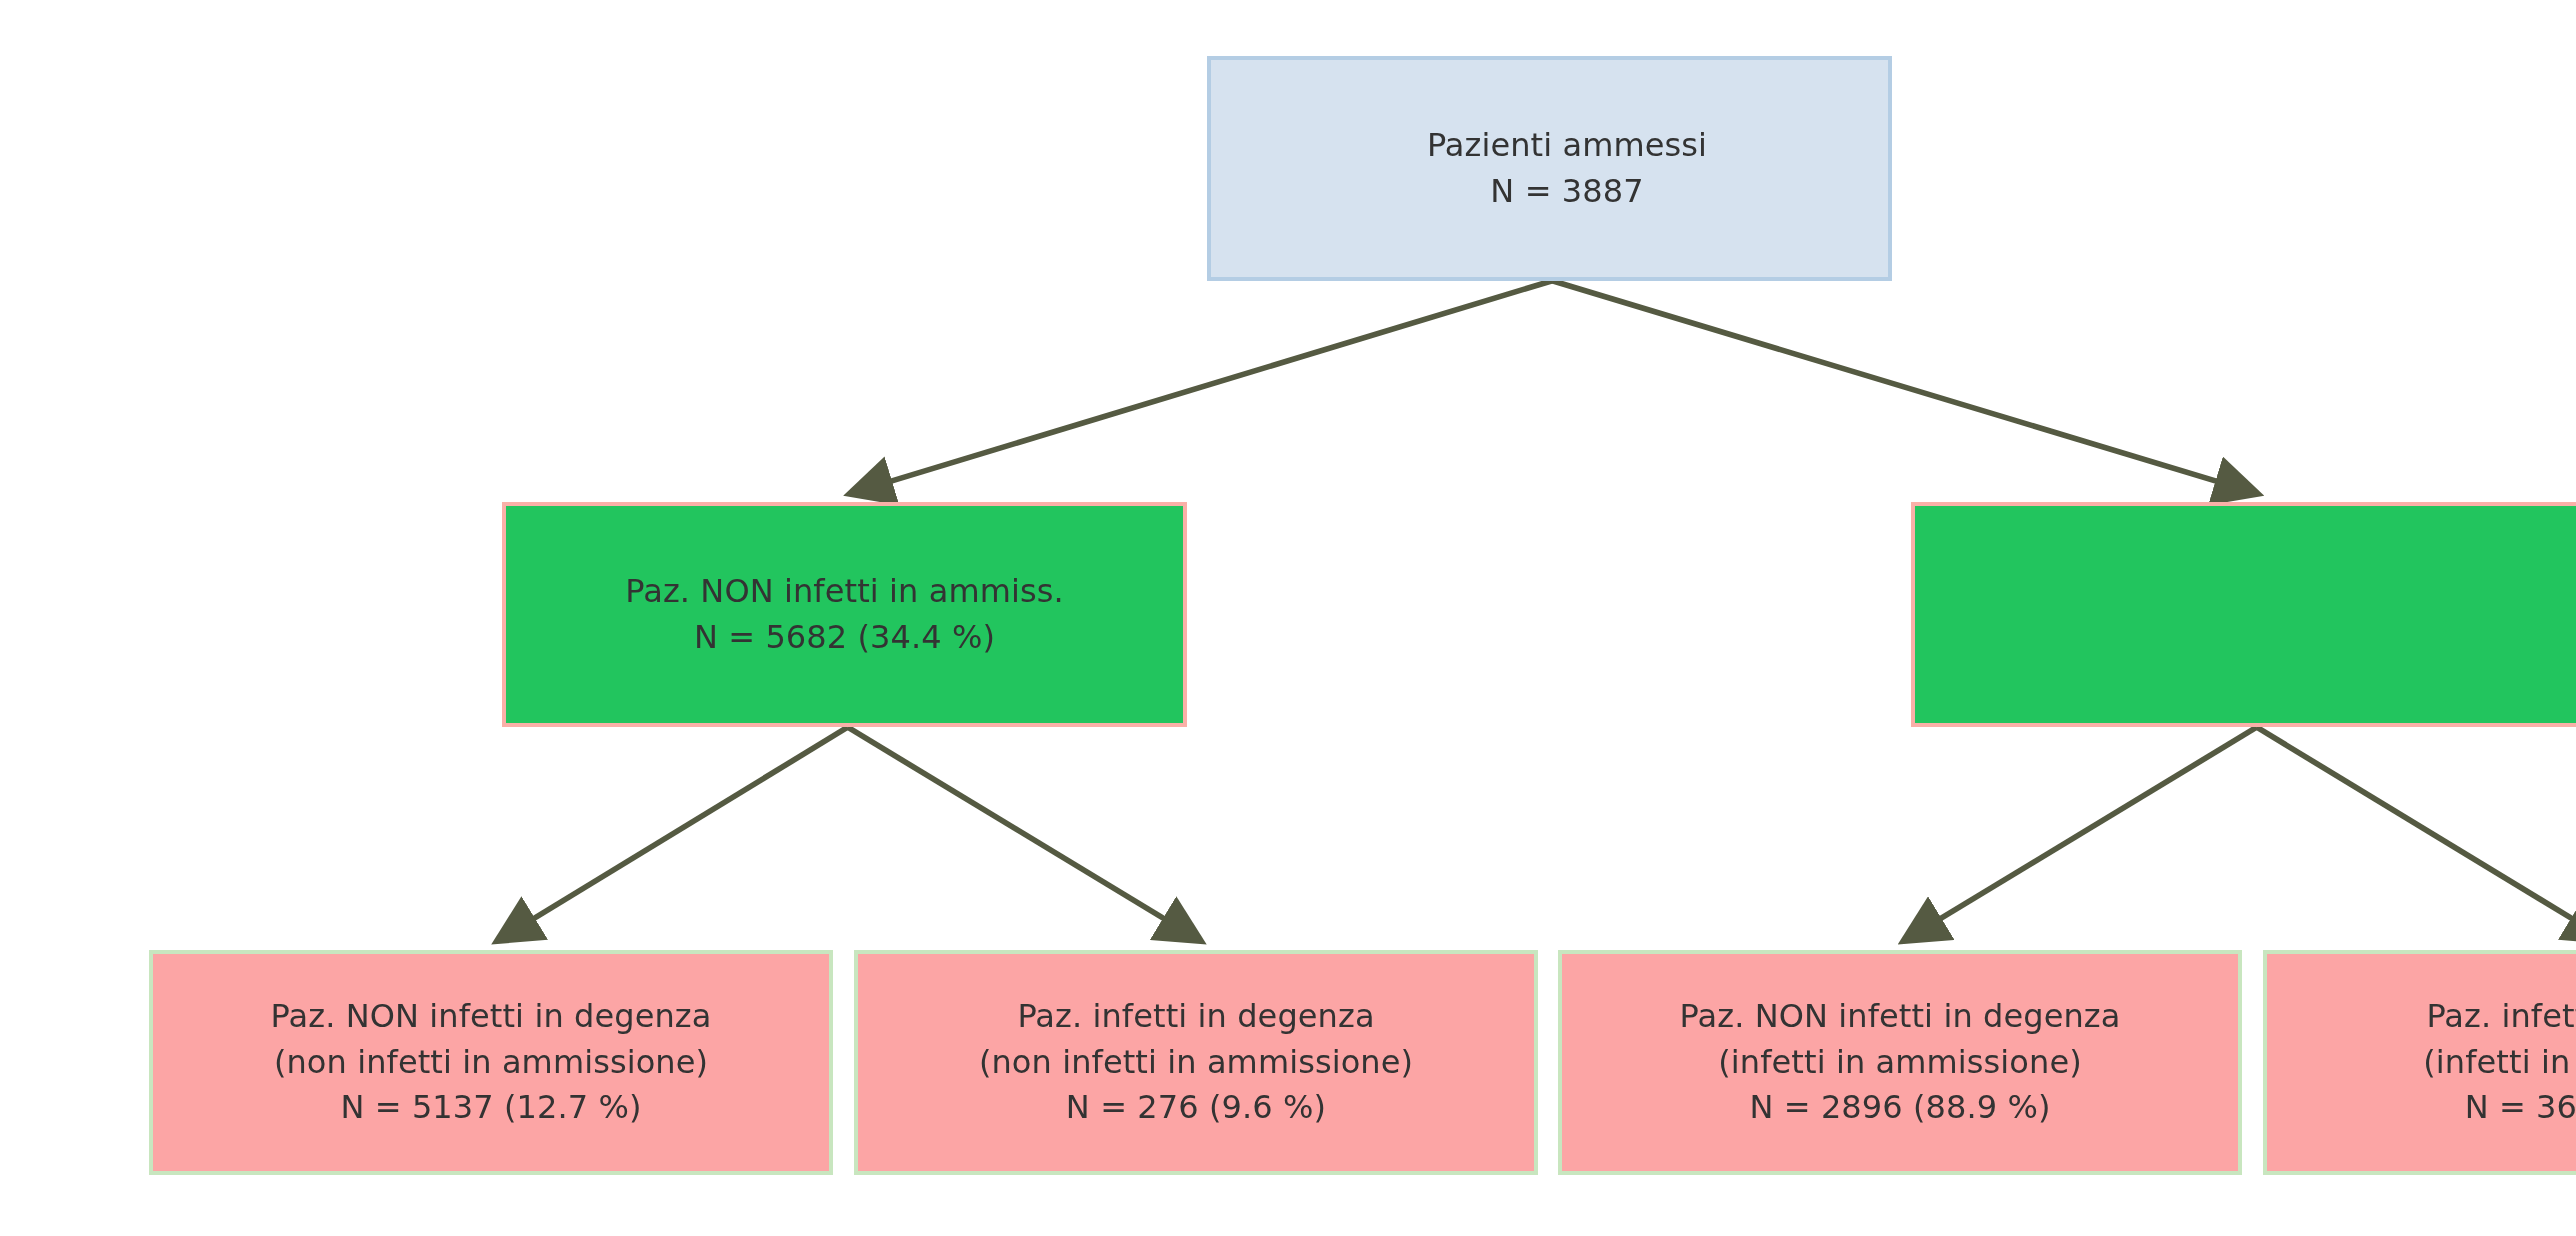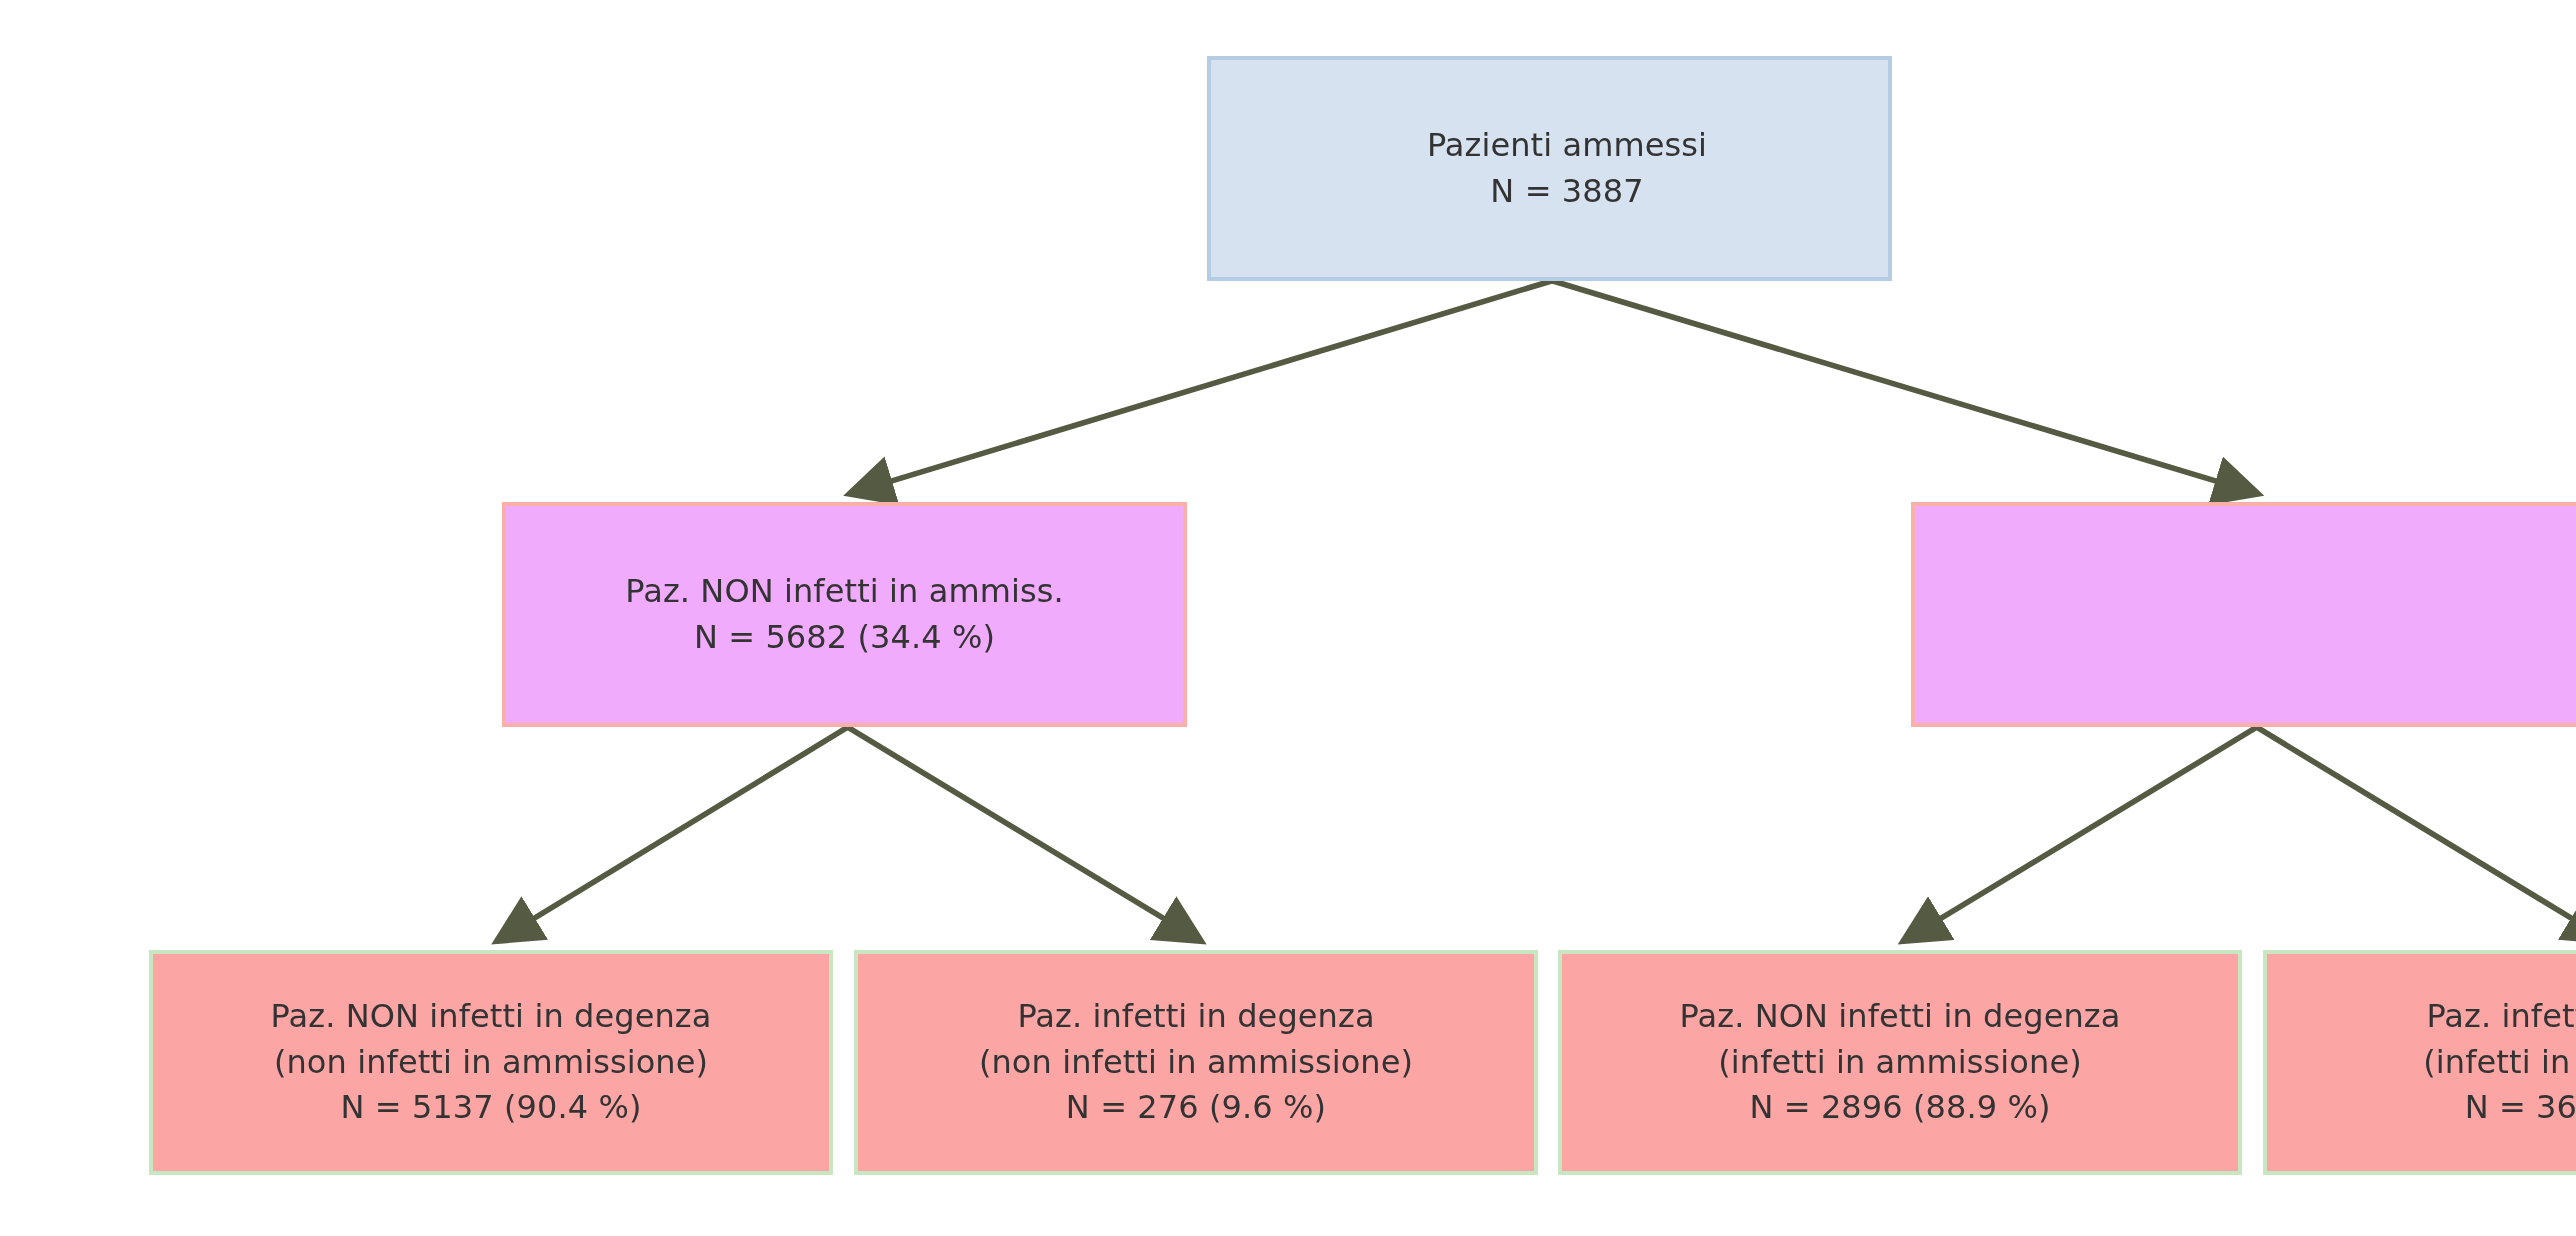--- a/index.html
+++ b/index.html
@@ -51,21 +51,21 @@
     width: 685px;
     height: 225px;
     background: #d6e2ef;
     border-color: #b4cde4;
     padding-left: 35px;
   }
   .node-pink {
     top: 502px;
     width: 685px;
     height: 225px;
-    background: #f0abfc;
+    background: #22c55e;
     border-color: #fab0a8;
   }
   .node-pink-left  { left: 502px; }
   .node-pink-right { left: 1911px; }
   .node-green {
     top: 950px;
     width: 684px;
     height: 225px;
     background: #fca5a5;
     border-color: #c8e6bf;
@@ -118,21 +118,21 @@
     <span class="nline">Paz. NON infetti in ammiss.</span>
     <span class="nline">N = 5682 (34.4 %)</span>
   </div>
 
   <div class="node node-pink node-pink-right">
   </div>
 
   <div class="node node-green node-green-1">
     <span class="nline">Paz. NON infetti in degenza</span>
     <span class="nline">(non infetti in ammissione)</span>
-    <span class="nline">N = 5137 (90.4 %)</span>
+    <span class="nline">N = 5137 (12.7 %)</span>
   </div>
 
   <div class="node node-green node-green-2">
     <span class="nline">Paz. infetti in degenza</span>
     <span class="nline">(non infetti in ammissione)</span>
     <span class="nline">N = 276 (9.6 %)</span>
   </div>
 
   <div class="node node-green node-green-3">
     <span class="nline">Paz. NON infetti in degenza</span>

